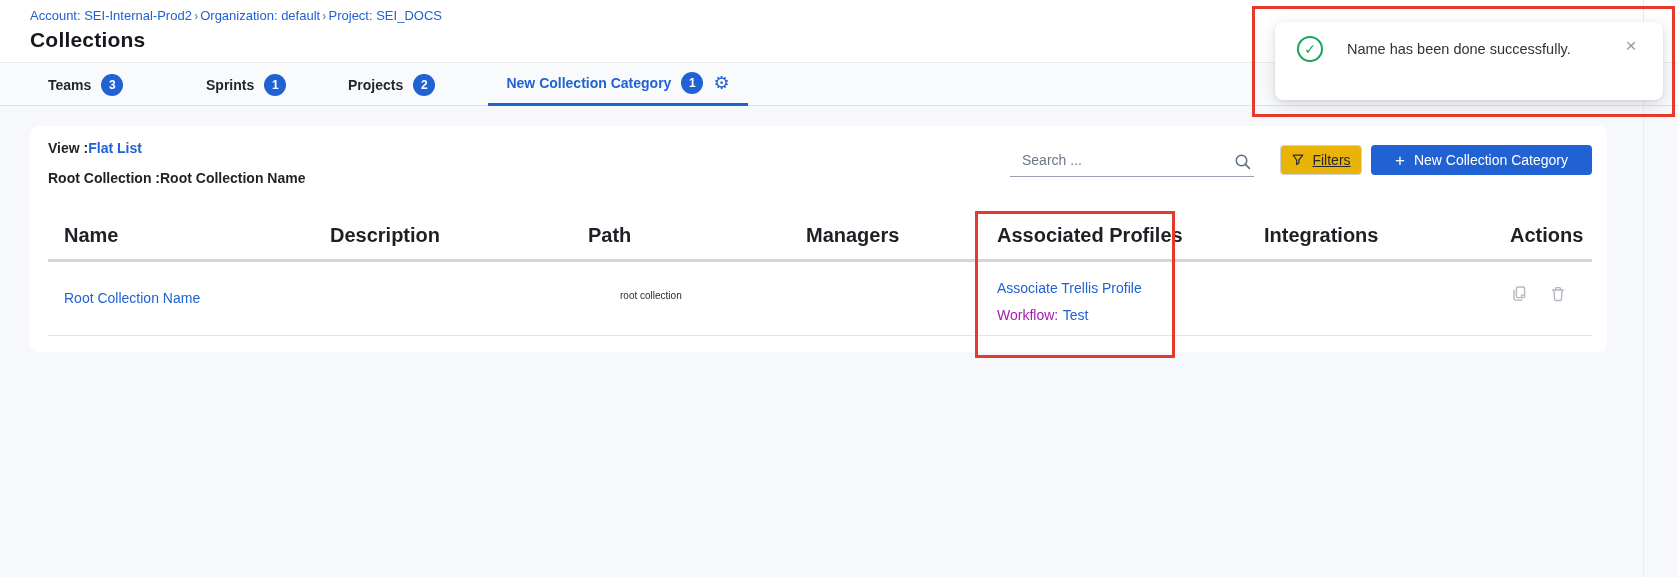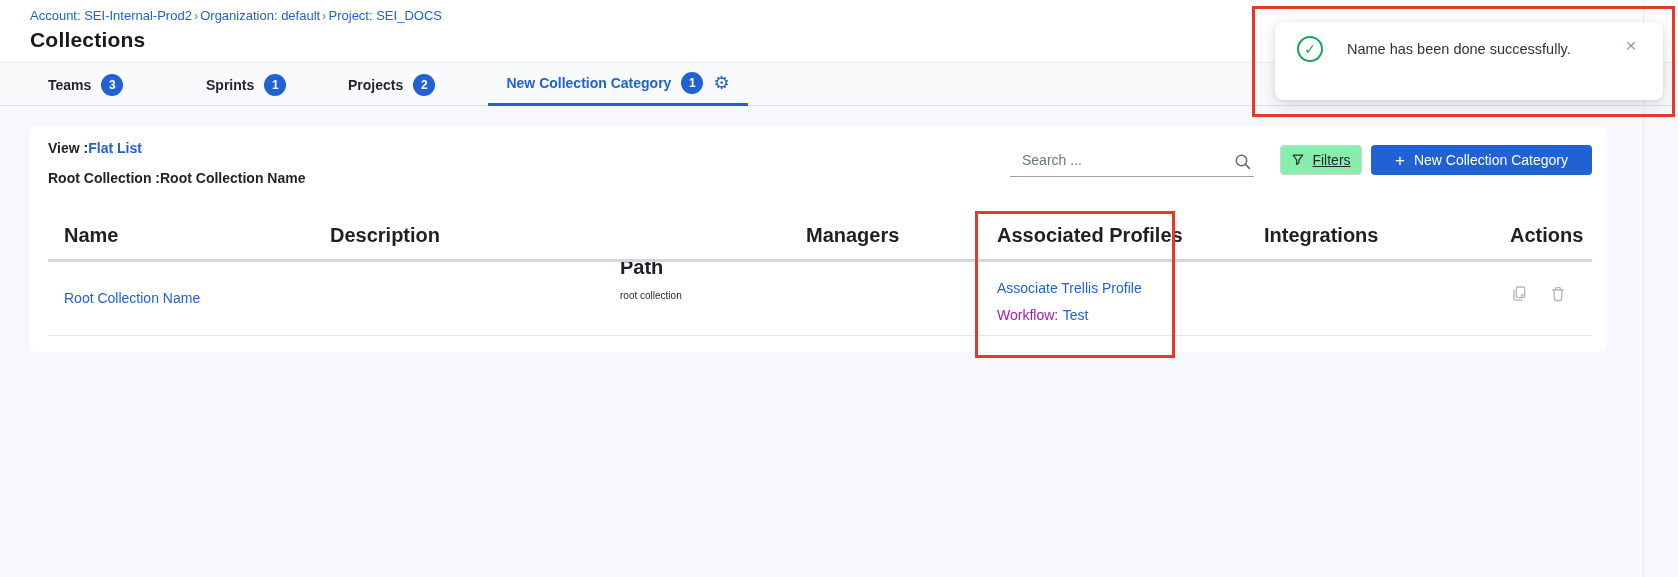--- a/index.html
+++ b/index.html
@@ -33,21 +33,21 @@
   .kv .v-link { color:#2062d4; font-weight:600; cursor:pointer; }
   .kv .v { color:#1f2327; font-weight:600; }
 
   .search-wrap { left:1010px; top:147px; width:244px; height:30px; border-bottom:1px solid #99a1b0; }
   .search-wrap input { width:100%; height:100%; border:0; outline:none; background:transparent;
                        font-size:14px; color:#333; padding:0 26px 4px 12px;
                        font-family:"Liberation Sans","DejaVu Sans",sans-serif; }
   .search-wrap input::placeholder { color:#68778a; opacity:1; }
   .search-ic { position:absolute; right:2px; top:6px; }
 
-  .btn-filters { left:1280px; top:145px; width:82px; height:30px; background:#86efac;
+  .btn-filters { left:1280px; top:145px; width:82px; height:30px; background:#eab308;
                  border:1px solid #ced3d9; border-radius:4px; display:flex; align-items:center;
                  justify-content:center; gap:7px; font-size:14px; color:#22272d; cursor:pointer;text-decoration:underline; }
   .btn-primary { left:1371px; top:145px; width:221px; height:30px; background:#2062d4; border:none;
                  border-radius:4px; display:flex; align-items:center; justify-content:center; gap:9px;
                  color:#fff; font-size:14px; font-weight:400; cursor:pointer; }
   .btn-primary .plus { font-size:17px; font-weight:400; line-height:1; }
 
   .th { position:absolute; top:224px; font-size:20px; font-weight:700; color:#1d2126; }
   .thead-divider { left:48px; top:259px; width:1544px; height:3px; background:#d3d6db; }
   .row-divider  { left:48px; top:335px; width:1544px; height:1px; background:#e3e5e9; }
@@ -136,21 +136,21 @@
     <span>Filters</span>
   </div>
 
   <div class="abs btn-primary">
     <span class="plus">+</span>
     <span>New Collection Category</span>
   </div>
 
   <div class="th" style="left:64px;">Name</div>
   <div class="th" style="left:330px;">Description</div>
-  <div class="th" style="left:620px;margin-top:32px;">Path</div>
+  <div class="th" style="left:588px;">Path</div>
   <div class="th" style="left:806px;">Managers</div>
   <div class="th" style="left:997px;">Associated Profiles</div>
   <div class="th" style="left:1264px;">Integrations</div>
   <div class="th" style="left:1510px;">Actions</div>
   <div class="abs thead-divider"></div>
 
   <div class="abs cell-link" style="left:64px; top:290px;">Root Collection Name</div>
   <div class="abs cell-text" style="left:620px; top:290px;">root collection</div>
   <div class="abs cell-link" style="left:997px; top:280px;">Associate Trellis Profile</div>
   <div class="abs" style="left:997px; top:306px;">

